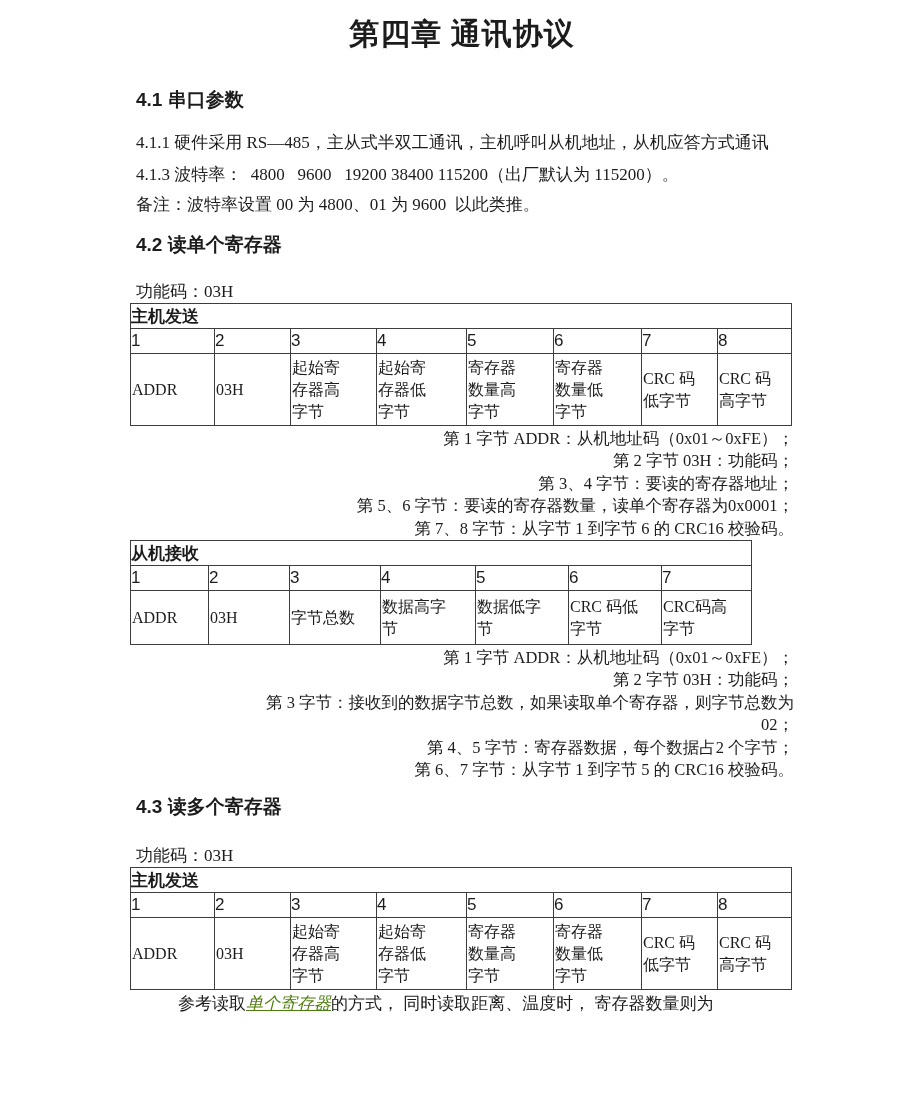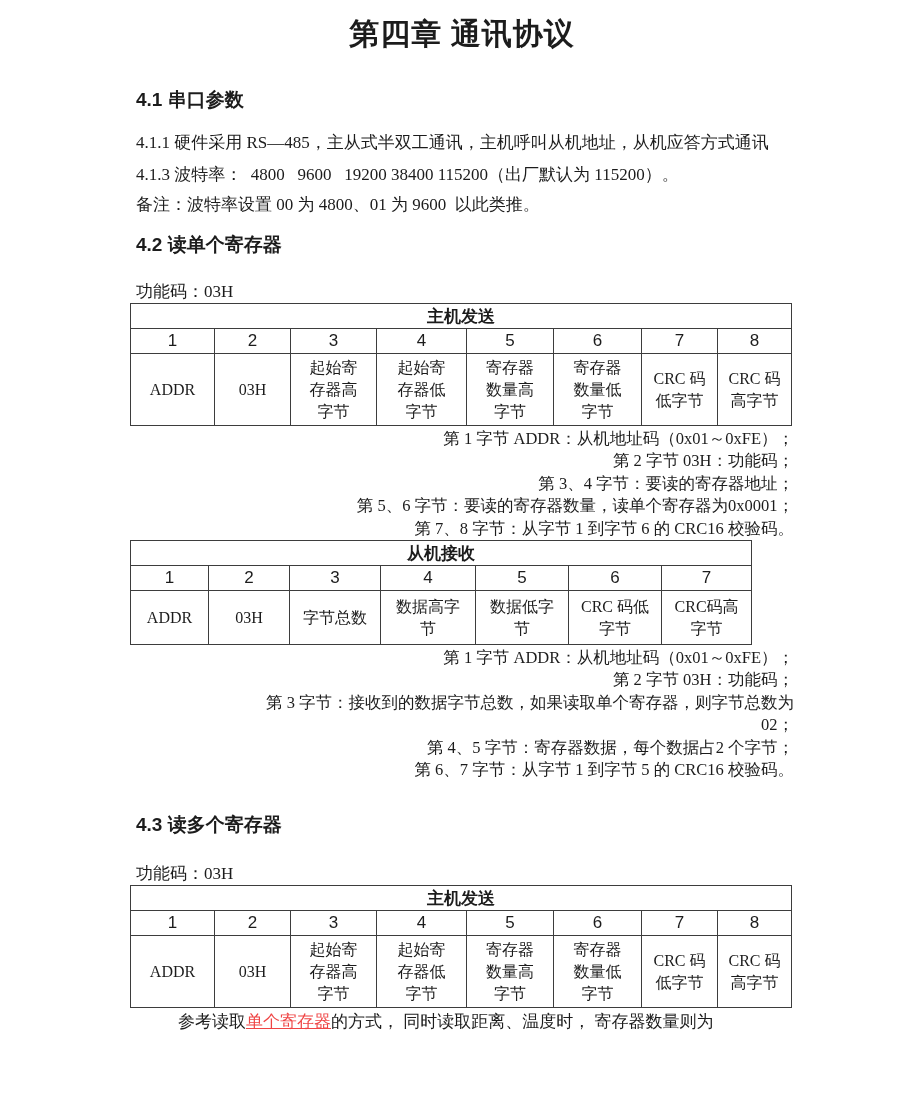--- a/index.html
+++ b/index.html
@@ -25,21 +25,21 @@
     letter-spacing: 1px;
   }
   .sec-heading {
     font-family: "Liberation Sans", sans-serif;
     font-size: 19px;
     font-weight: 700;
     line-height: 28px;
     margin: 34px 0 0 6px;
   }
   .sec-heading.h42 { margin-top: 14px; }
-  .sec-heading.h43 { margin-top: 30px; }
+  .sec-heading.h43 { margin-top: 12px; }
   .body-p {
     font-size: 17px;
     line-height: 25px;
     margin: 8px 0 0 6px;
     white-space: pre-wrap;
   }
   .body-p.first { margin-top: 16px; }
   .body-p.p413 { margin-top: 7px; }
   .body-p.note { margin-top: 5px; }
   .func-line {
@@ -48,21 +48,20 @@
     margin: 22px 0 0 6px;
   }
   .func-line.f43 { margin-top: 24px; }
   table.btable {
     border-collapse: collapse;
     table-layout: fixed;
     margin: 0;
   }
   .btable td {
     border: 1px solid #3d3d3d;
-    text-align: center;
     vertical-align: middle;
     padding: 0;
     overflow: hidden;
   }
   .t-host { width: 661px; }
   .t-slave { width: 621px; margin-left: 40px; border-radius: 23px; }
   .cap-row td { height: 25px; font-weight: 700; font-size: 17px; }
   .num-row td { height: 25px; font-family: "Liberation Sans", sans-serif; font-size: 17px; }
   .field-row td {
     font-size: 16px;
@@ -81,21 +80,22 @@
     white-space: pre-wrap;
     text-align: right;
   }
   .footer-p {
     margin: 2px 0 0 0;
     font-size: 17px;
     line-height: 24px;
     text-indent: 48px;
   }
   .reg-link {
-    color: #ef4444;
+    color: #4d7c0f;
+    font-style: italic;
     text-decoration: underline;
     cursor: pointer;
   }
 </style>
 </head>
 <body>
 
 <div class="page">
 
   <h1 class="doc-title">第四章 通讯协议</h1>

